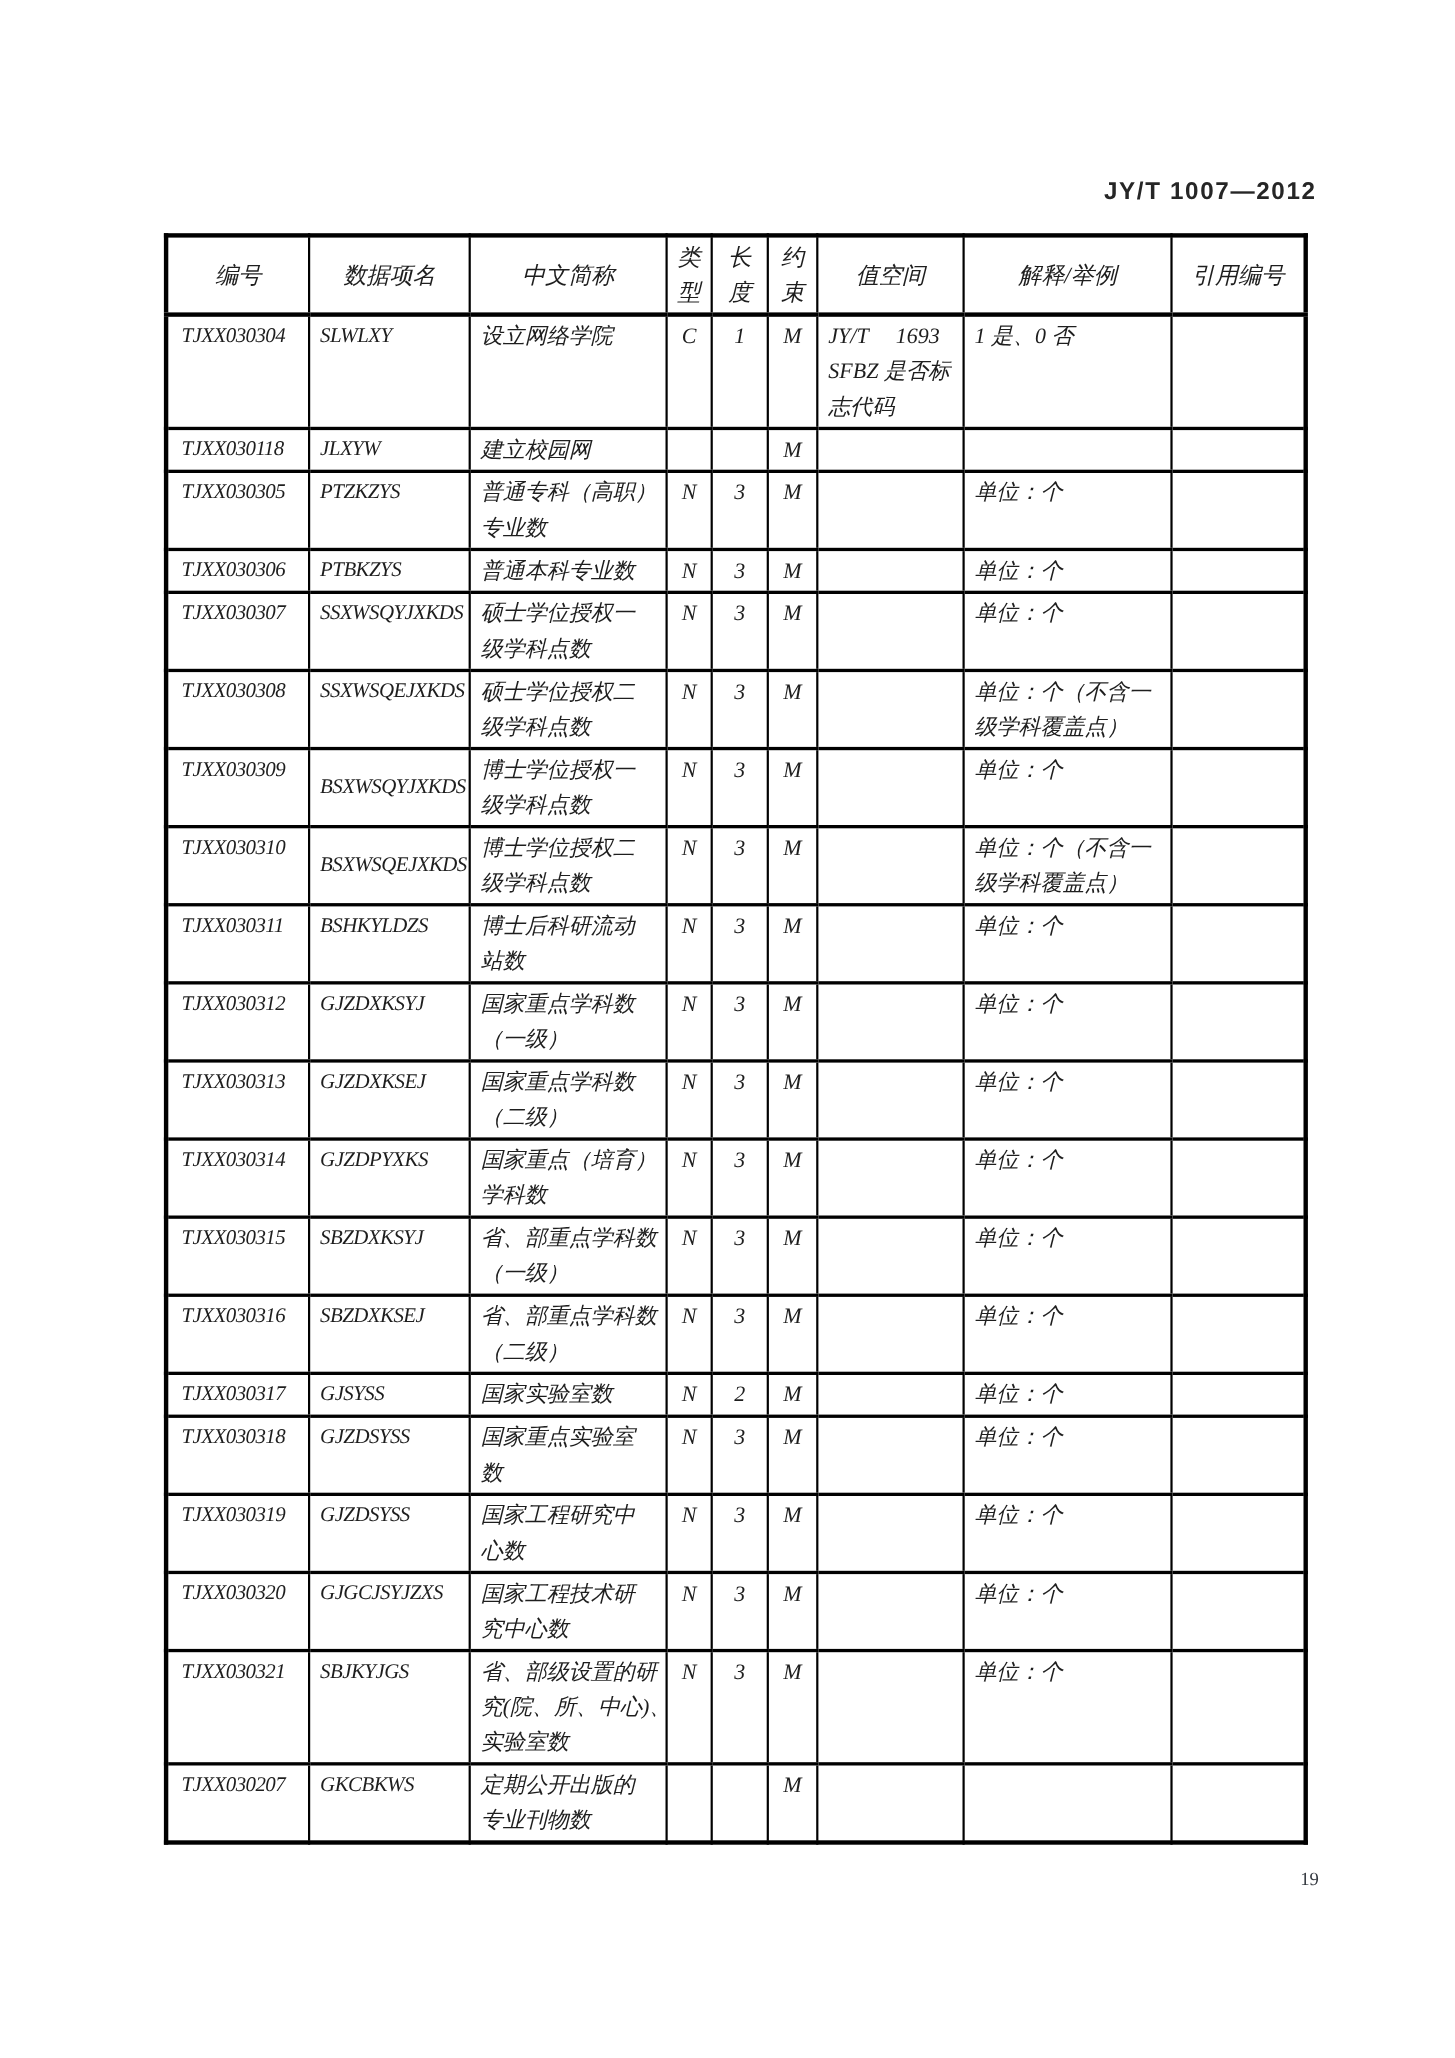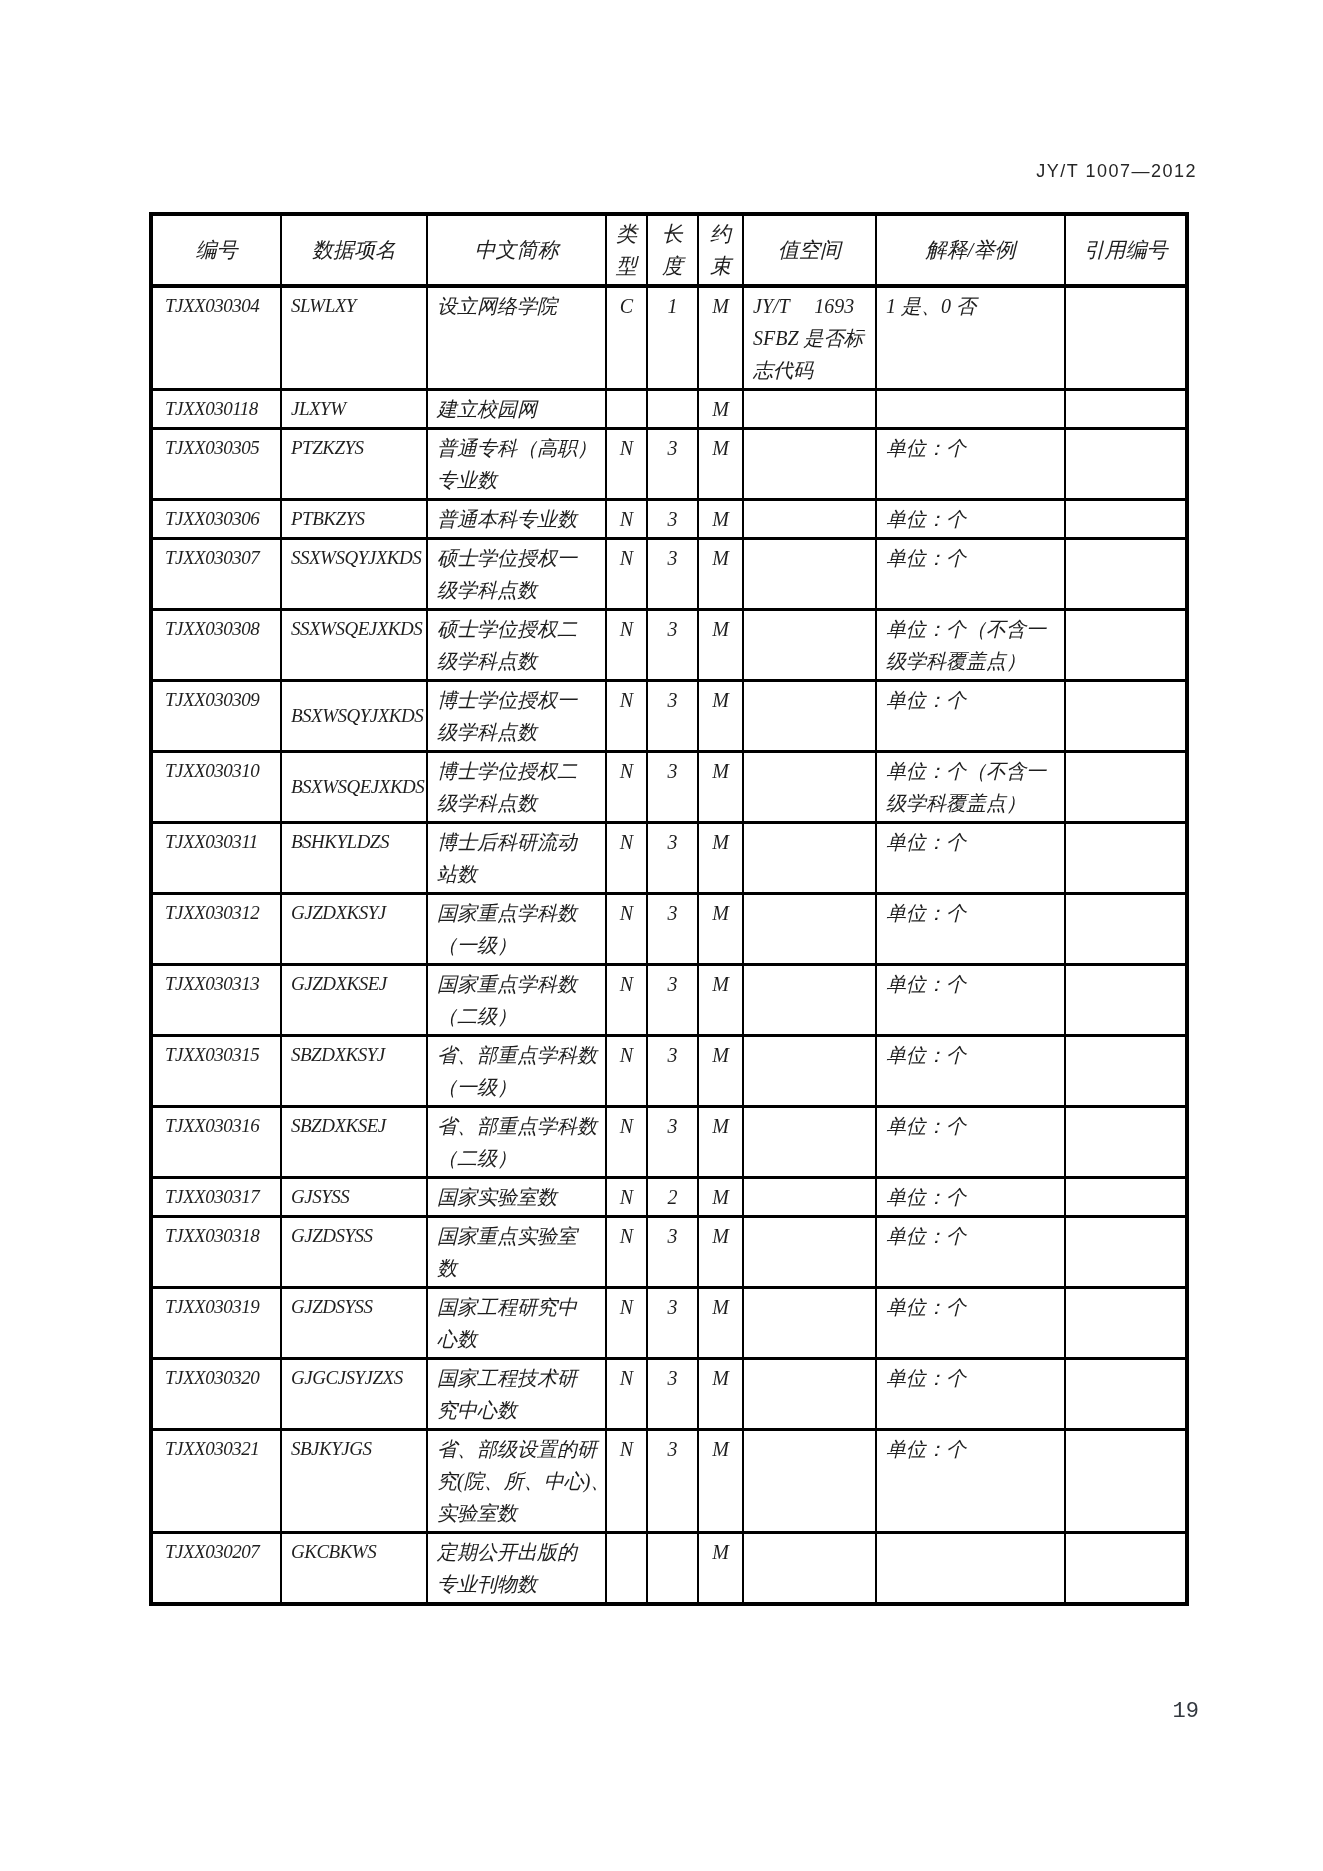--- a/index.html
+++ b/index.html
@@ -9,23 +9,24 @@
     background:#ffffff;
     margin:0 auto;
     overflow:hidden;
     font-family:"Liberation Serif","DejaVu Serif",serif;
     color:#1e1e1e;
   }
   .std-number{
     position:absolute;
     top:161px;right:126px;
     font-family:"Liberation Sans","DejaVu Sans",sans-serif;
-    font-size:18px;
+    font-size:22px;
     letter-spacing:1.5px;
     color:#262626;
+    font-weight:bold;
   }
   table.dict{
     position:absolute;
     left:149px;top:212px;
     width:1036px;
     border-collapse:collapse;
     table-layout:fixed;
     border:4px solid #000;
     font-style:italic;
   }
@@ -64,23 +65,22 @@
   td.code{
     font-size:19px;
     letter-spacing:-0.5px;
   }
   td.cell-id{padding-left:12px;}
   td.ctr{text-align:center;padding:2px 1px;}
   td.vmid{vertical-align:middle;}
   .page-number{
     position:absolute;
     top:1699px;right:124px;
-    font-size:22px;
+    font-size:17px;
     color:#33383f;
-    font-family:Liberation Mono, monospace;
   }
 </style>
 </head>
 <body>
 
 <main class="page">
 
   <div class="std-number">JY/T 1007—2012</div>
 
   <table class="dict">
@@ -239,20 +239,32 @@
           <td>国家重点学科数
 （二级）</td>
           <td class="ctr">N</td>
           <td class="ctr">3</td>
           <td class="ctr">M</td>
           <td></td>
           <td>单位：个</td>
           <td></td>
         </tr>
         <tr>
+          <td class="code cell-id">TJXX030314</td>
+          <td class="code">GJZDPYXKS</td>
+          <td>国家重点（培育）
+学科数</td>
+          <td class="ctr">N</td>
+          <td class="ctr">3</td>
+          <td class="ctr">M</td>
+          <td></td>
+          <td>单位：个</td>
+          <td></td>
+        </tr>
+        <tr>
           <td class="code cell-id">TJXX030315</td>
           <td class="code">SBZDXKSYJ</td>
           <td>省、部重点学科数
 （一级）</td>
           <td class="ctr">N</td>
           <td class="ctr">3</td>
           <td class="ctr">M</td>
           <td></td>
           <td>单位：个</td>
           <td></td>

